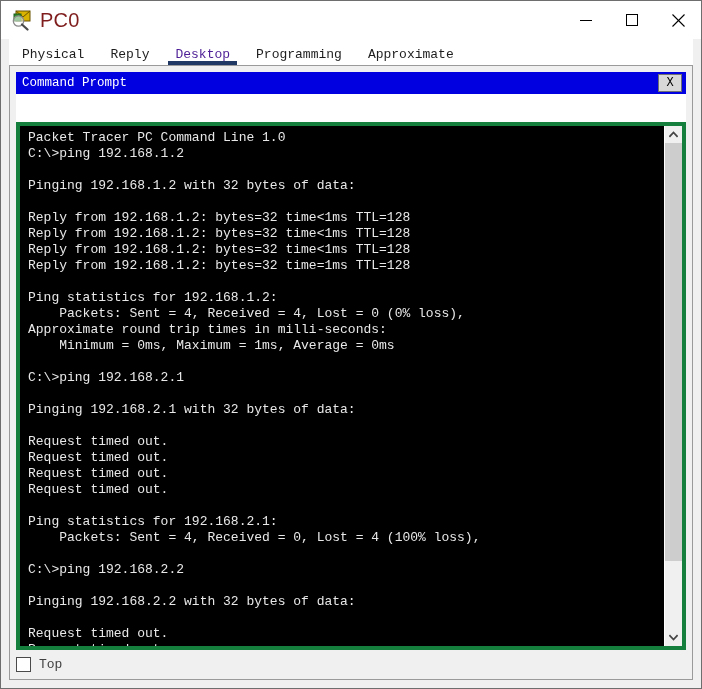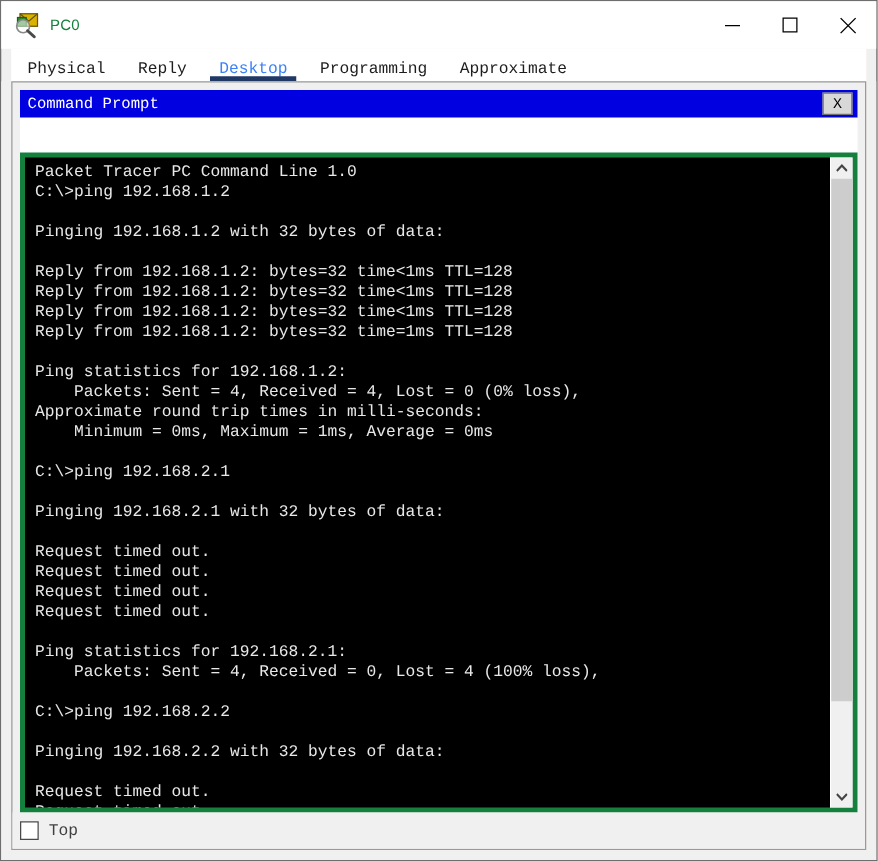--- a/index.html
+++ b/index.html
@@ -39,22 +39,22 @@
   }
   #app-icon {
     width: 22px; height: 22px;
     margin-left: 9px;
     position: relative;
     flex: 0 0 auto;
   }
   #title-text {
     margin-left: 8px;
     font-family: "Liberation Sans", sans-serif;
-    font-size: 12px;
-    color: #15803d;
+    font-size: 20px;
+    color: #7f1d1d;
     letter-spacing: 0.2px;
   }
   .win-btn {
     width: 46px;
     height: 38px;
     display: flex;
     align-items: center;
     justify-content: center;
     flex: 0 0 auto;
   }
@@ -78,21 +78,21 @@
   .tab {
     font-family: "Liberation Mono", monospace;
     font-size: 13px;
     color: #1d1d1d;
     padding: 0 0 3px 0;
     margin-right: 0;
     white-space: nowrap;
     position: relative;
   }
   .tab-inner { padding: 0 13px; display: block; }
-  .tab.active .tab-inner { color: #3b82f6; }
+  .tab.active .tab-inner { color: #4c1d95; }
   .tab.active::after {
     content: "";
     position: absolute;
     left: 6px; right: 6px;
     bottom: 0;
     height: 4px;
     background: #1f3864;
   }
 
   

